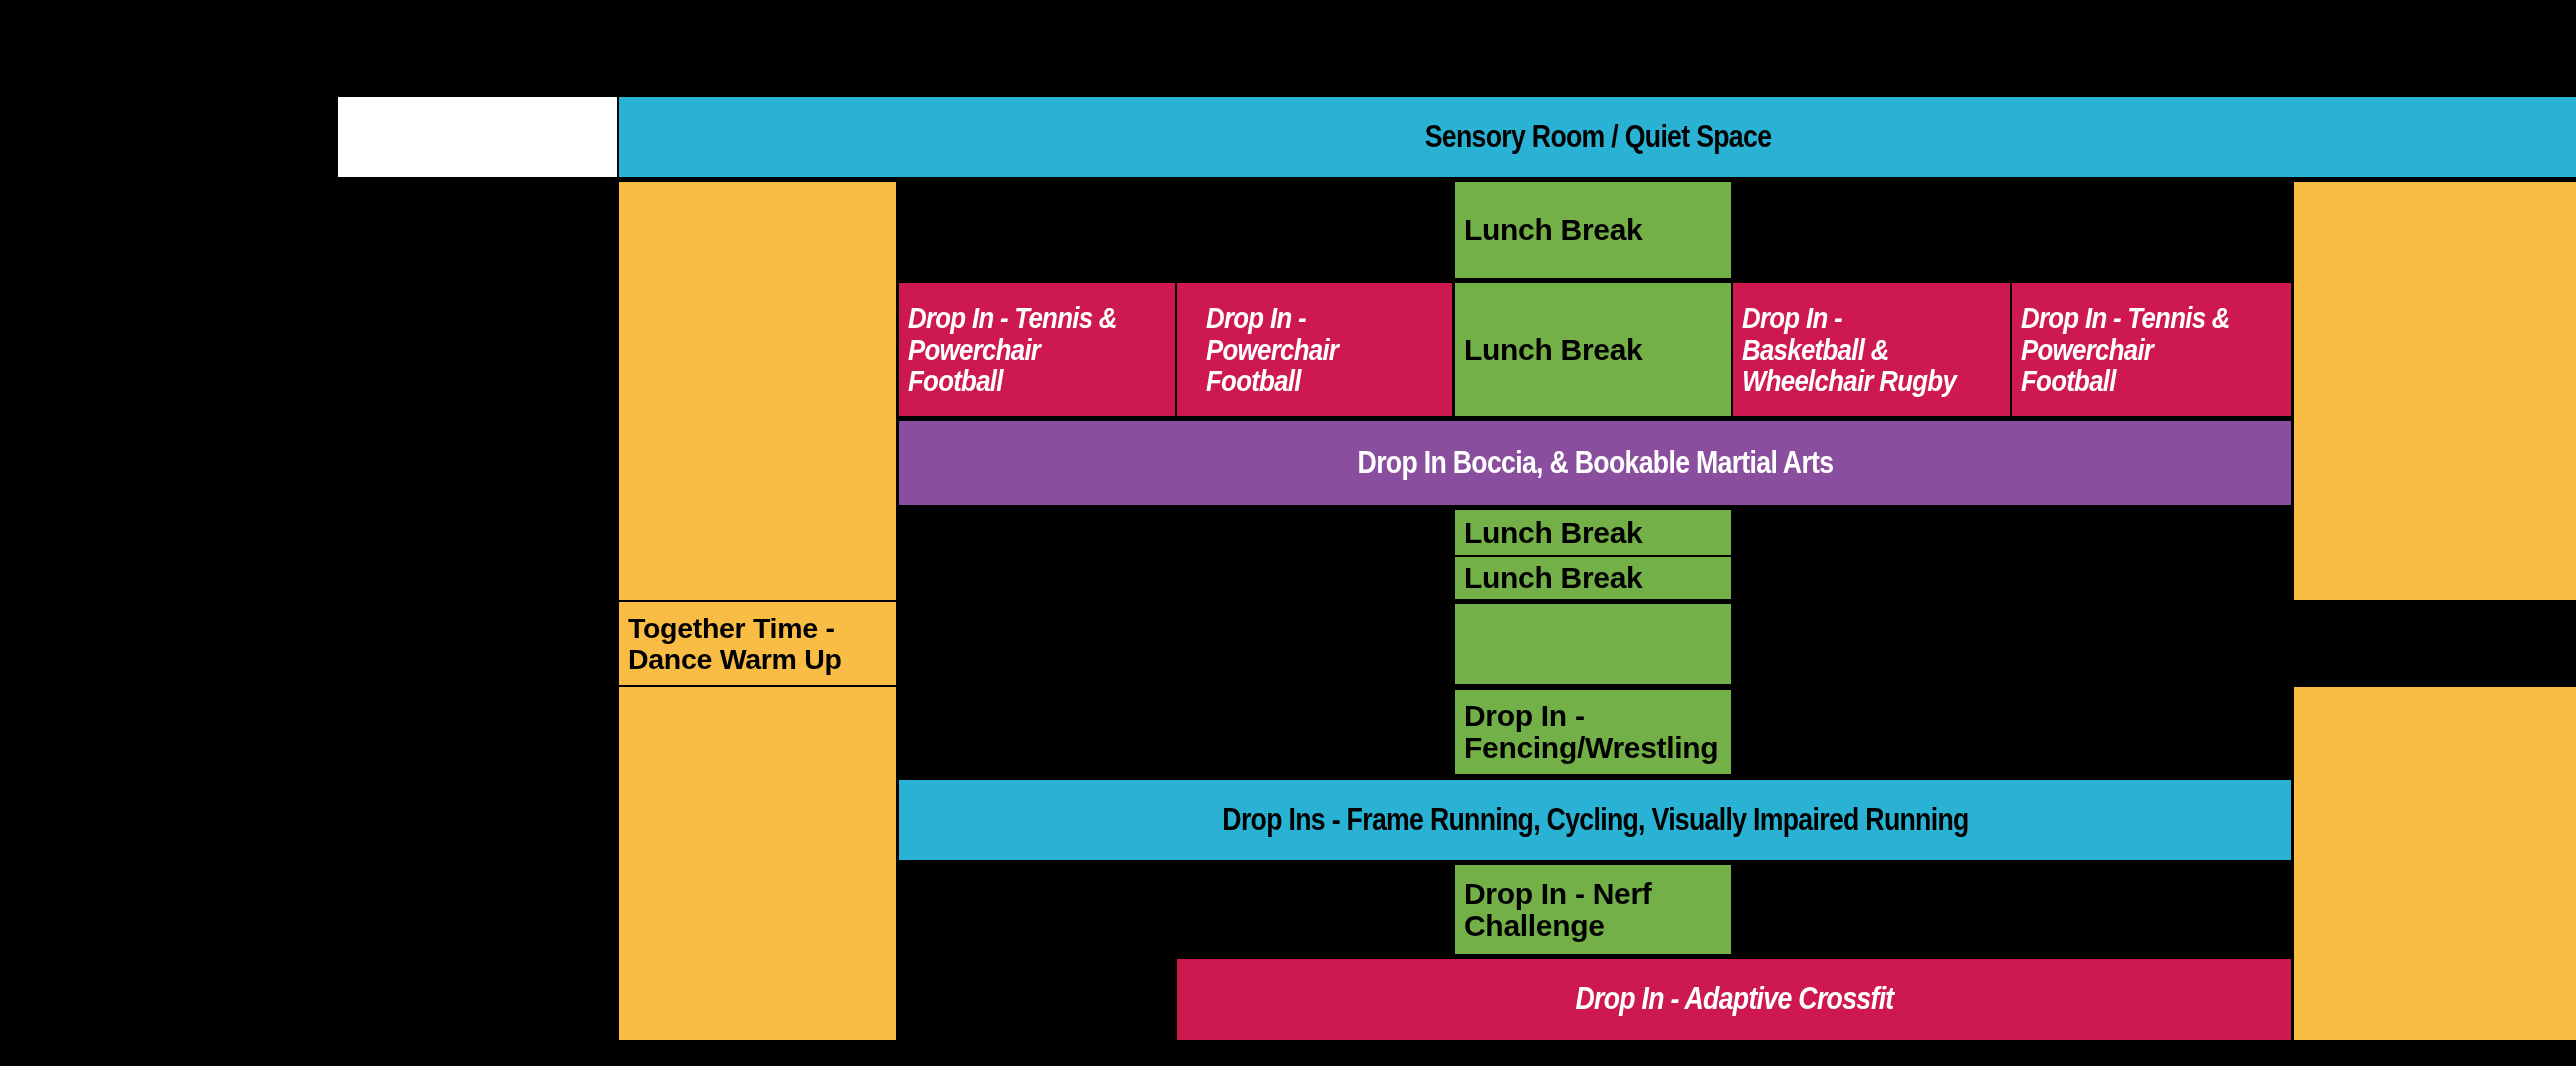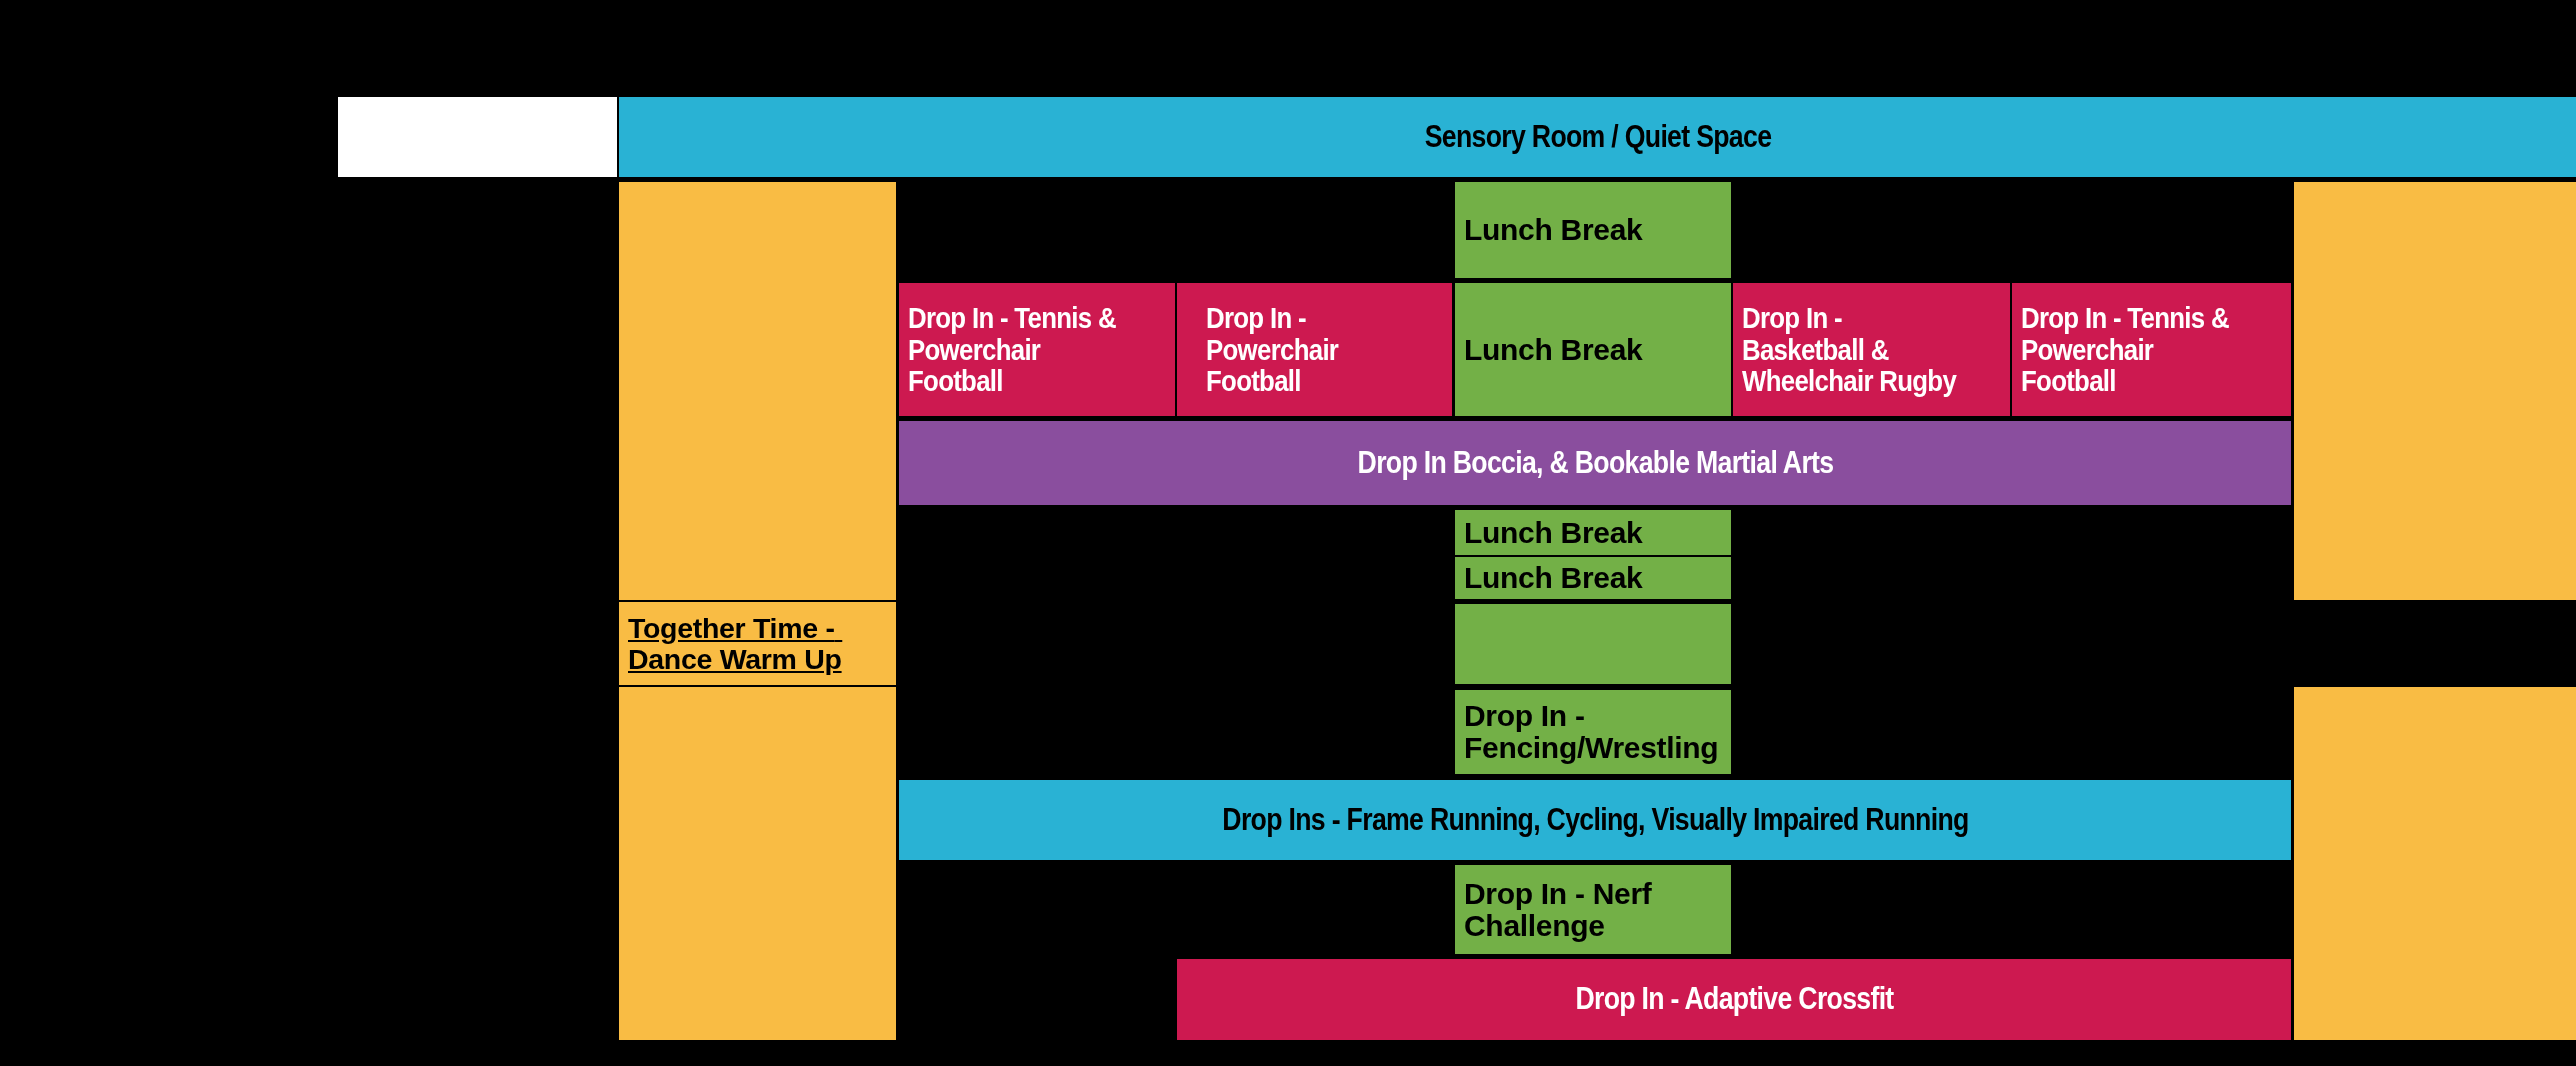--- a/index.html
+++ b/index.html
@@ -29,42 +29,42 @@
     display: block;
     width: 100%;
     line-height: 1.06;
     font-weight: 700;
     letter-spacing: -0.3px;
     white-space: pre-wrap;
   }
   
   .c-cyan    { background: #29b2d4; }
   .c-amber   { background: #f9bc44; }
-  .c-crimson { background: #cd1950; }
+  .c-crimson { background: #cd1950; font-style: italic; }
   .c-green   { background: #73b047; }
   .c-purple  { background: #8a4e9e; }
 
   .t-black { color: #000000; }
   .t-white { color: #ffffff; }
 
   .a-left   { text-align: left; }
   .a-center { text-align: center; }
 
   .pad-l { padding-left: 9px; padding-right: 6.5px; }
   .pad-c { padding-left: 6.5px; padding-right: 6.5px; }
 
   
   .cond .txt {
     font-stretch: condensed;
     letter-spacing: -0.8px;
     transform: scaleX(0.86);
     transform-origin: left center;
   }
   .cond.a-center .txt { transform-origin: center center; }
-  .fs-44 .txt { font-size: 28.5px; text-decoration: underline; }
+  .fs-44 .txt { font-size: 28.5px; }
   .fs-46 .txt { font-size: 30px; }
   .fs-48 .txt { font-size: 31px; }
 </style>
 </head>
 <body>
 
 <div id="sheet">
 
   <div class="cell empty" style="left:0px;top:2.6px;width:335px;height:43px;"></div>
   <div class="cell empty" style="left:338px;top:2.6px;width:279px;height:43px;"></div>

